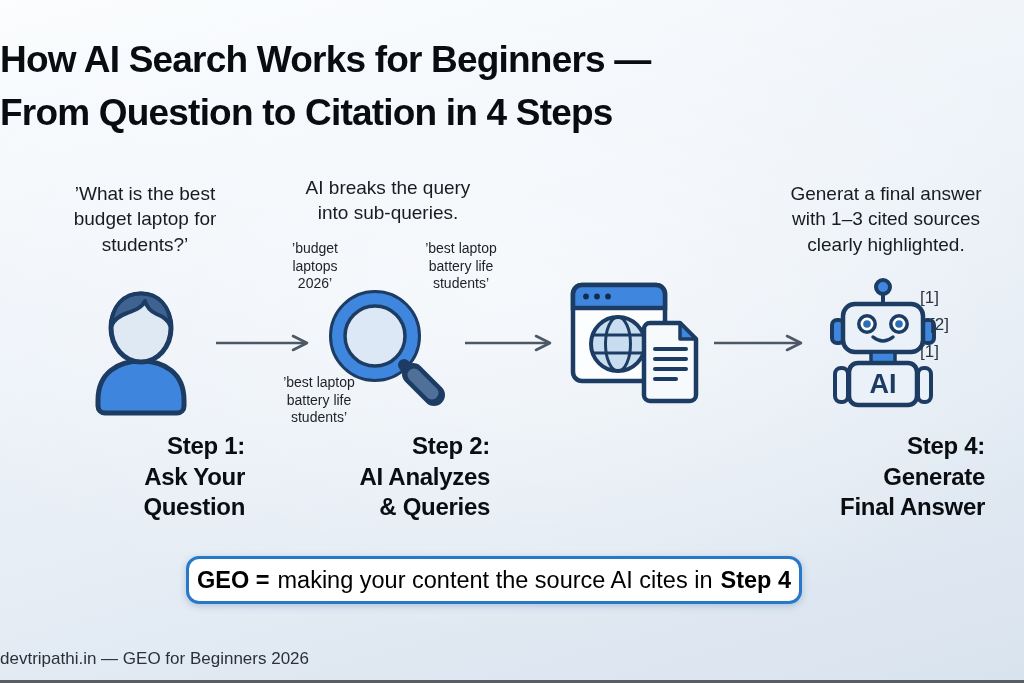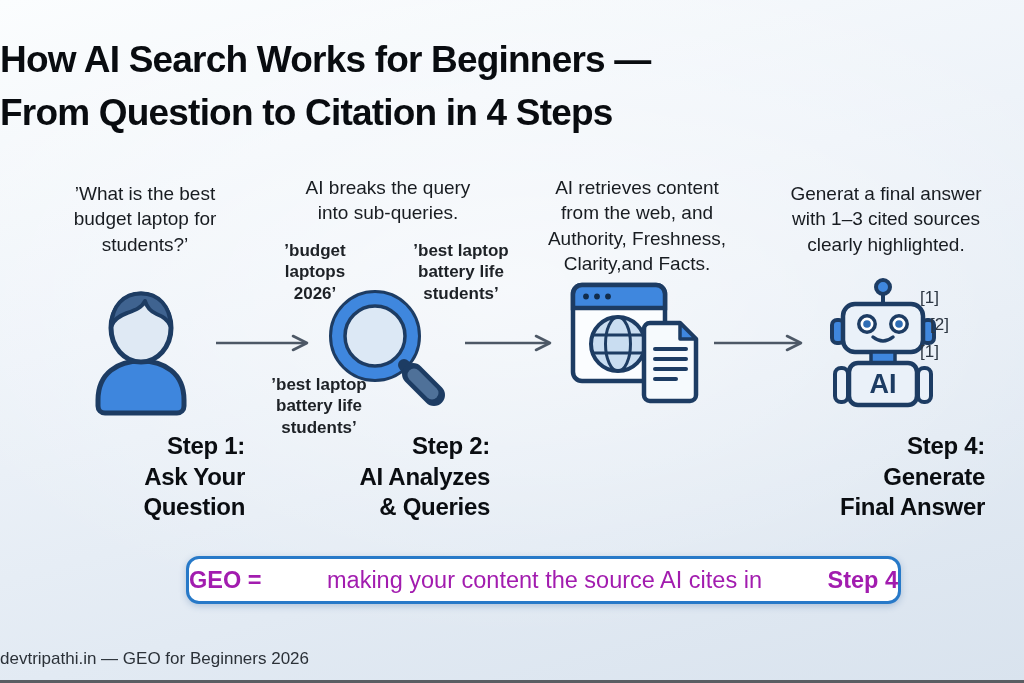--- a/index.html
+++ b/index.html
@@ -24,41 +24,41 @@
     font-weight: 800; letter-spacing: -0.8px;
     color: #090c10;
   }
   .desc {
     text-align: center;
     font-size: 19px; line-height: 1.33;
     font-weight: 500; color: #181c21;
   }
   .subquery {
     text-align: center;
-    font-size: 17px; line-height: 1.25;
-    font-weight: 700; color: #1d2126;
+    font-size: 14px; line-height: 1.25;
+    font-weight: 400; color: #1d2126;
   }
   .step-label {
     text-align: right;
     font-size: 24px; line-height: 1.28;
     font-weight: 700; color: #0a0d11;
     letter-spacing: -0.3px;
   }
   .citation {
     font-size: 17px; font-weight: 500; color: #2c3642;
   }
   .banner {
-    left: 186px; top: 556px; width: 715px; height: 48px;
+    left: 186px; top: 556px; width: 616px; height: 48px;
     background: #ffffff;
     border: 3.5px solid #2779c8;
     border-radius: 13px;
     box-shadow: 0 2px 7px rgba(40, 90, 150, 0.28);
-    display: flex; align-items: center; justify-content: space-between;
+    display: flex; align-items: center; justify-content: center;
     gap: 8px;
-    font-size: 23.5px; color: #a21caf;
+    font-size: 23.5px; color: #000000;
   }
   .banner .bold { font-weight: 700; }
   .footer {
     left: 0; top: 649px; width: 100%;
     text-align: left;
     font-size: 17px; font-weight: 500; color: #2b3138;
   }
   .bottom-strip {
     left: 0; top: 680px; width: 100%; height: 3px;
     background: #5a5e63;
@@ -71,24 +71,20 @@
 <div id="canvas">
 
   <h1 class="abs title pre">How AI Search Works for Beginners —
 From Question to Citation in 4 Steps</h1>
 
   <div class="abs desc pre" style="left:45px; top:181px; width:200px;">’What is the best
 budget laptop for
 students?’</div>
   <div class="abs desc pre" style="left:278px; top:175px; width:220px;">AI breaks the query
 into sub-queries.</div>
-  <div class="abs desc pre" style="left:522px; top:175px; width:230px;">AI retrieves content
-from the web, and
-Authority, Freshness,
-Clarity,and Facts.</div>
   <div class="abs desc pre" style="left:766px; top:181px; width:240px;">Generat a final answer
 with 1–3 cited sources
 clearly highlighted.</div>
 
   <div class="abs subquery pre" style="left:260px; top:240px; width:110px;">’budget
 laptops
 2026’</div>
   <div class="abs subquery pre" style="left:401px; top:240px; width:120px;">’best laptop
 battery life
 students’</div>

